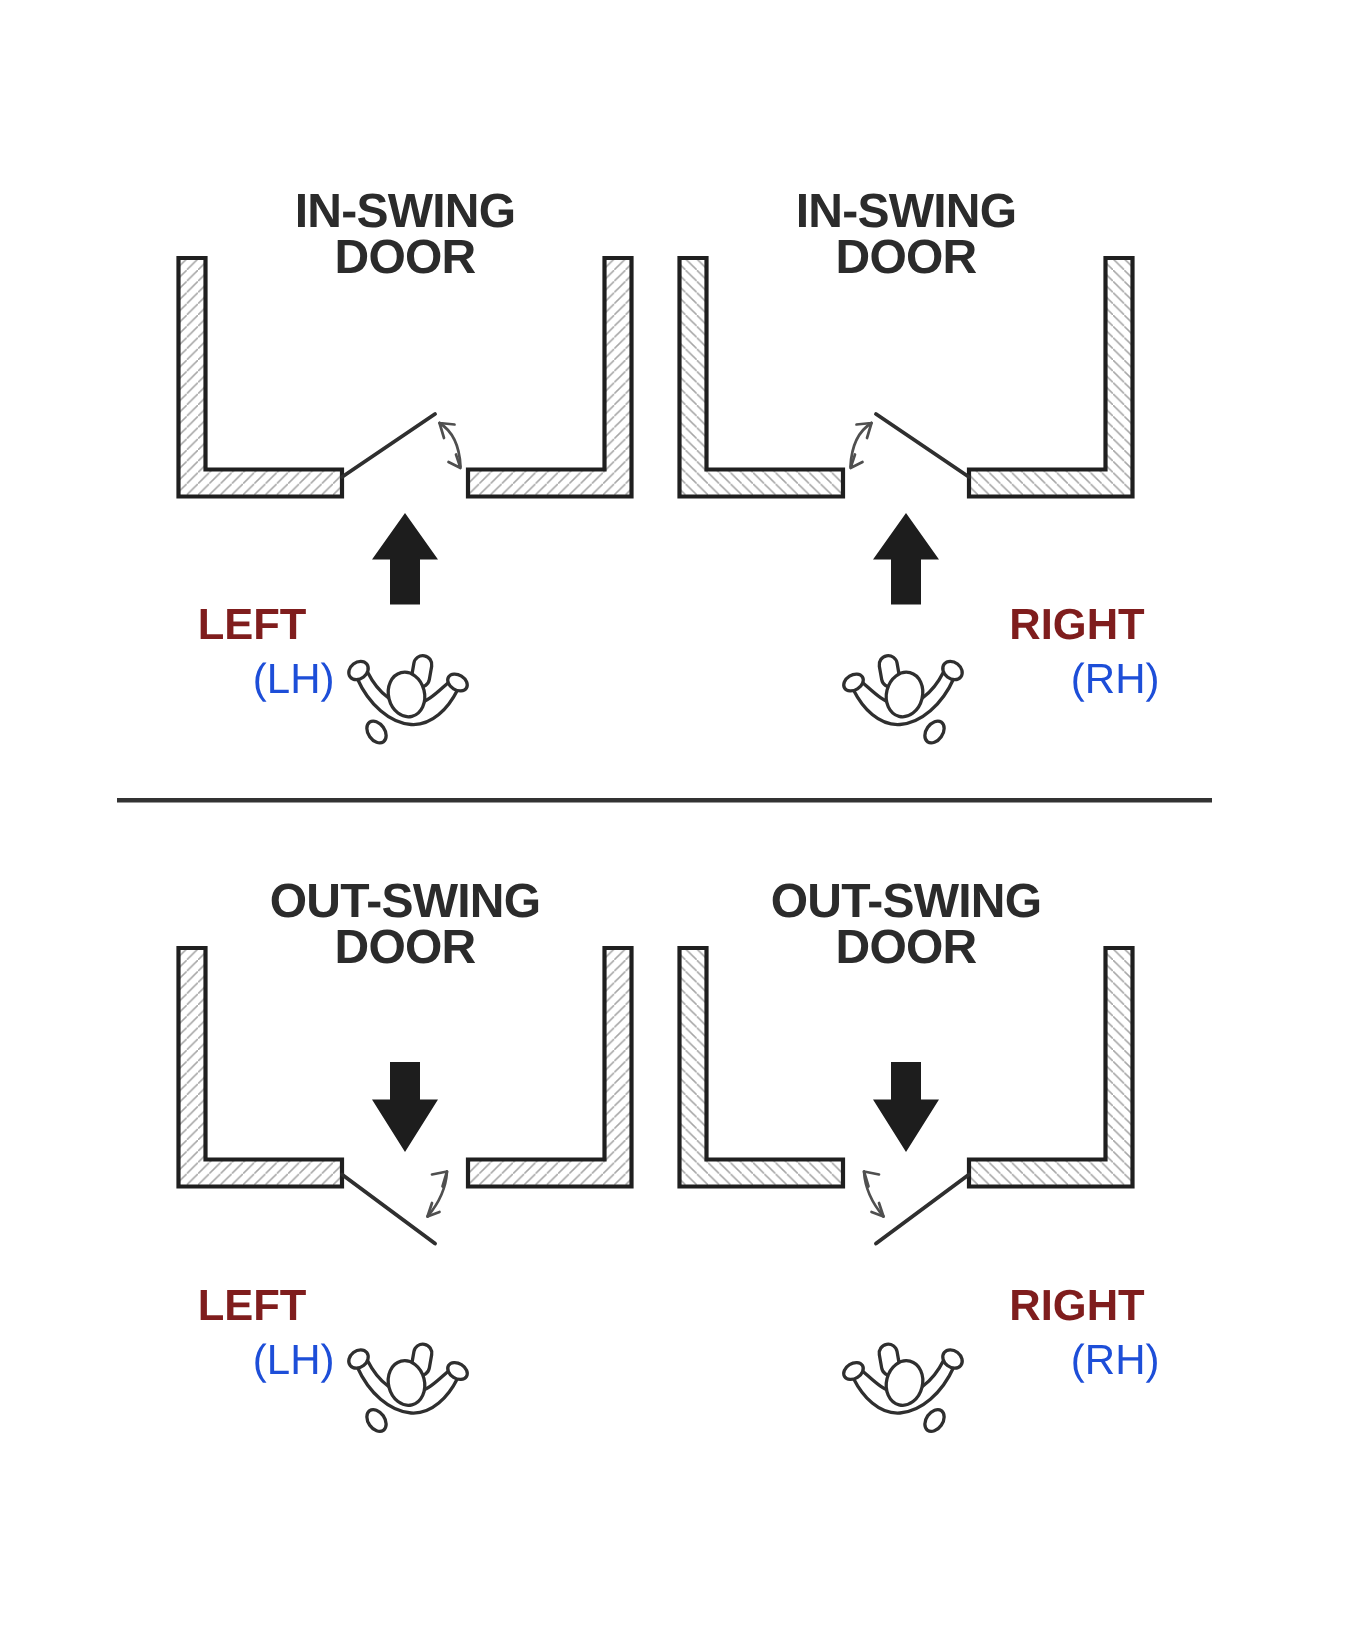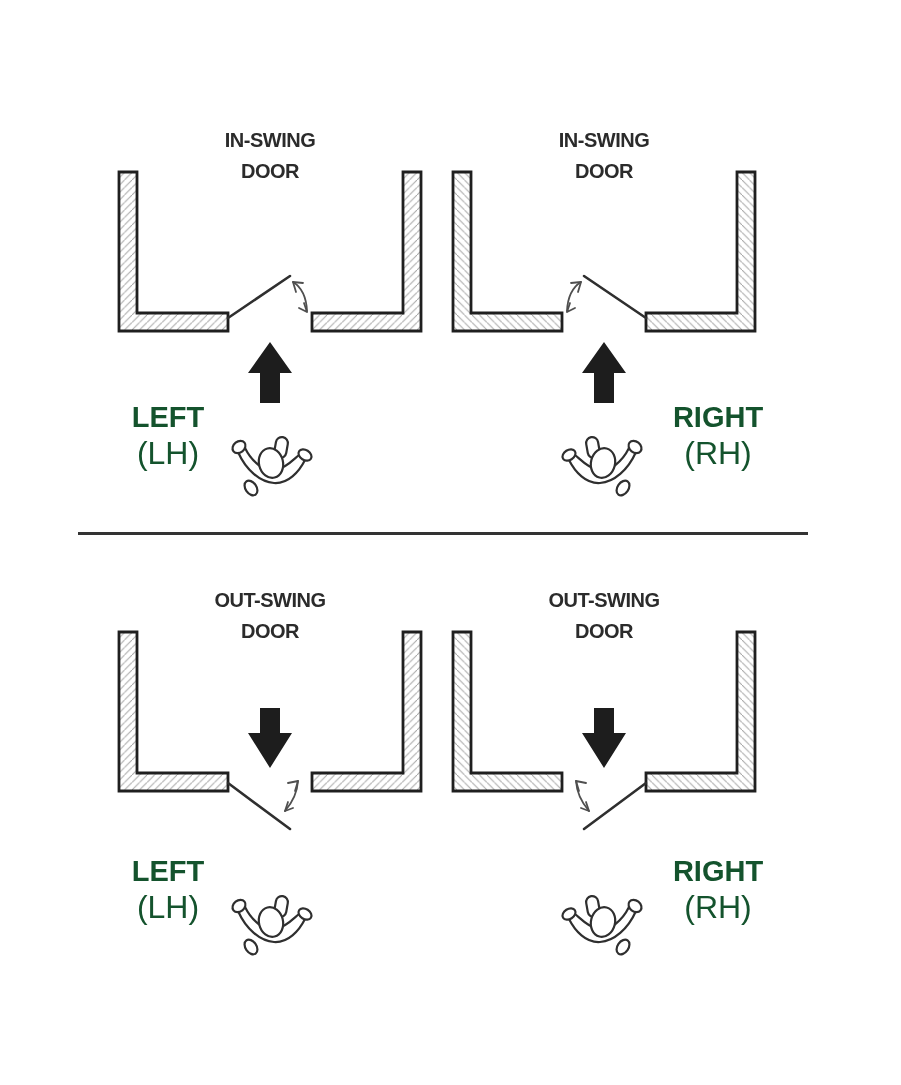--- a/index.html
+++ b/index.html
@@ -12,32 +12,32 @@
     overflow:hidden;
   }
   .stage{position:absolute;left:0;top:0;width:901px;height:1085px;}
   .quad{position:absolute;width:306px;height:412px;}
   .quad.tl{left:117px;top:112px;}
   .quad.tr{left:451px;top:112px;}
   .quad.bl{left:117px;top:572px;}
   .quad.br{left:451px;top:572px;}
   .quad-title{
     position:absolute;left:0;top:13px;width:306px;
-    text-align:center;font-weight:bold;font-size:20px;line-height:31px;
+    text-align:center;font-weight:bold;font-size:32px;line-height:31px;
     letter-spacing:-0.5px;color:#2b2b2b;
   }
   .diagram-svg{position:absolute;left:0;top:53px;width:306px;height:360px;}
   .mirror .diagram-svg{transform:scaleX(-1);}
   .hand-label{
     position:absolute;width:110px;text-align:center;
-    font-weight:bold;font-size:29px;line-height:34px;color:#14532d;
+    font-weight:bold;font-size:29px;line-height:34px;color:#7f1d1d;
   }
   .hand-abbr{
-    position:absolute;width:110px;text-align:center;
-    font-weight:normal;font-size:32px;line-height:34px;color:#14532d;
+    position:absolute;width:110px;text-align:right;
+    font-weight:normal;font-size:28px;line-height:34px;color:#1d4ed8;
   }
   .label-left .hand-label,.label-left .hand-abbr{left:-4px;}
   .label-right .hand-label,.label-right .hand-abbr{left:212px;}
   .quad.tl .hand-label,.quad.tr .hand-label{top:288px;}
   .quad.tl .hand-abbr,.quad.tr .hand-abbr{top:324px;}
   .quad.bl .hand-label,.quad.br .hand-label{top:282px;}
   .quad.bl .hand-abbr,.quad.br .hand-abbr{top:318px;}
   .divider{
     position:absolute;left:78px;top:532px;width:730px;height:3px;
     background:#333333;

